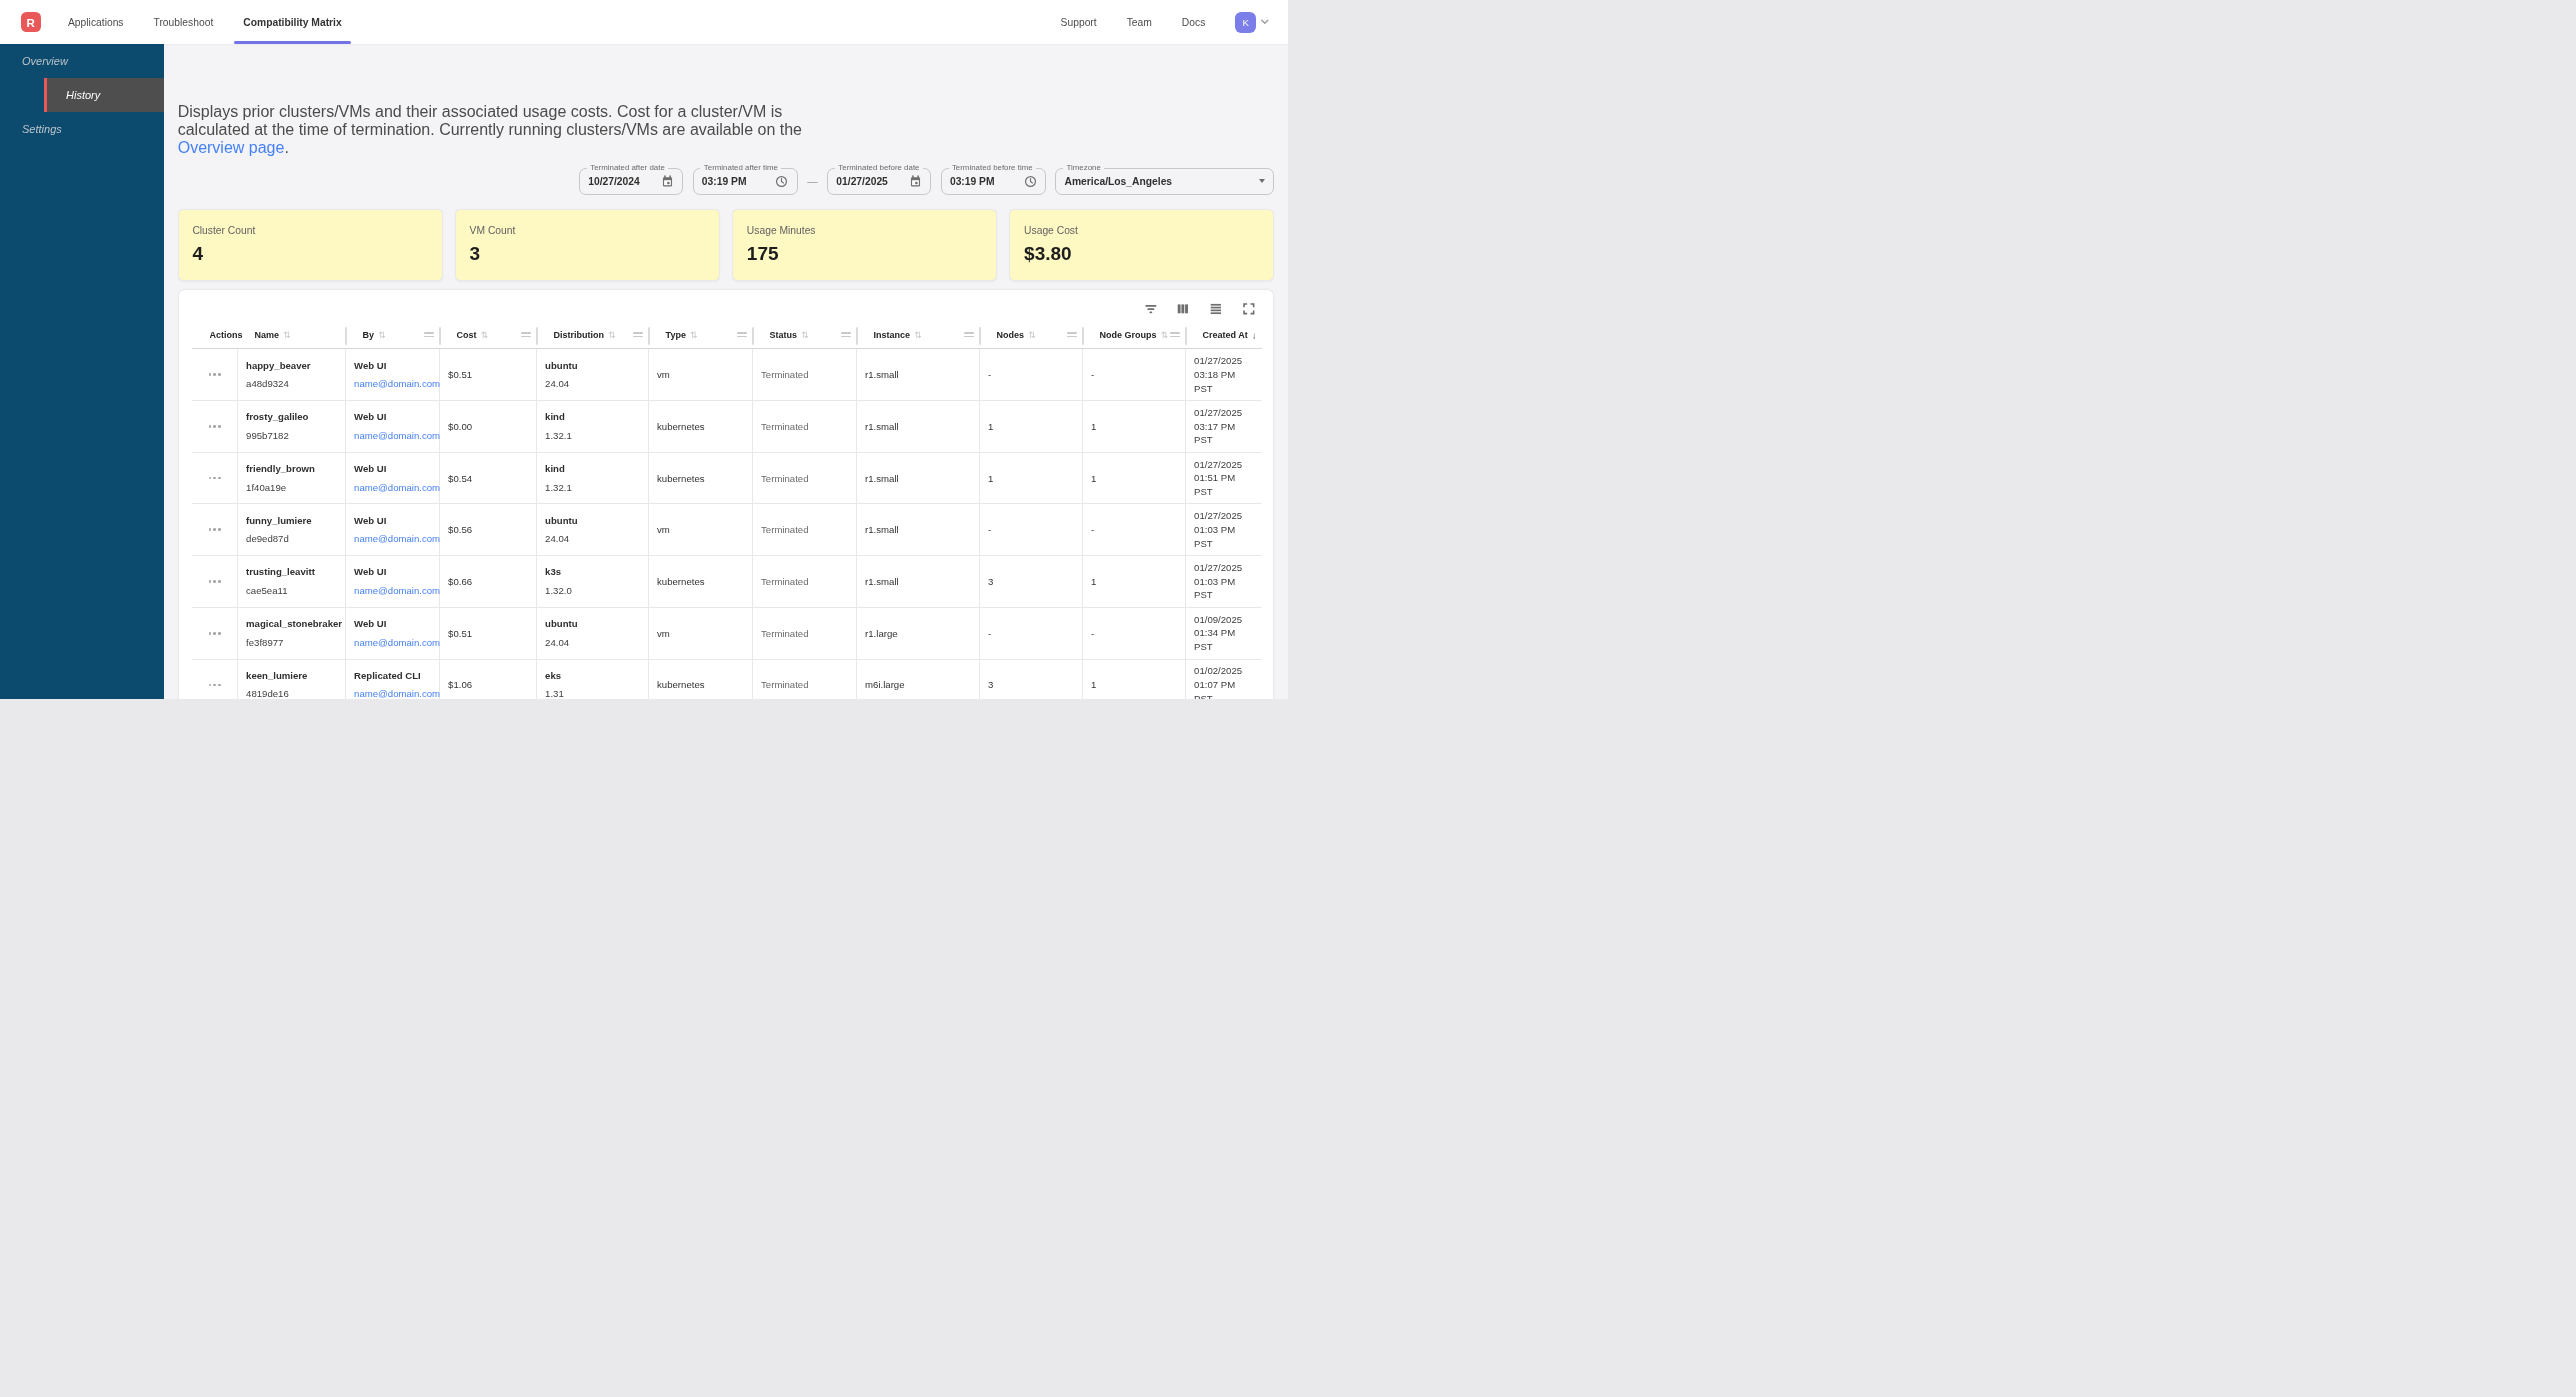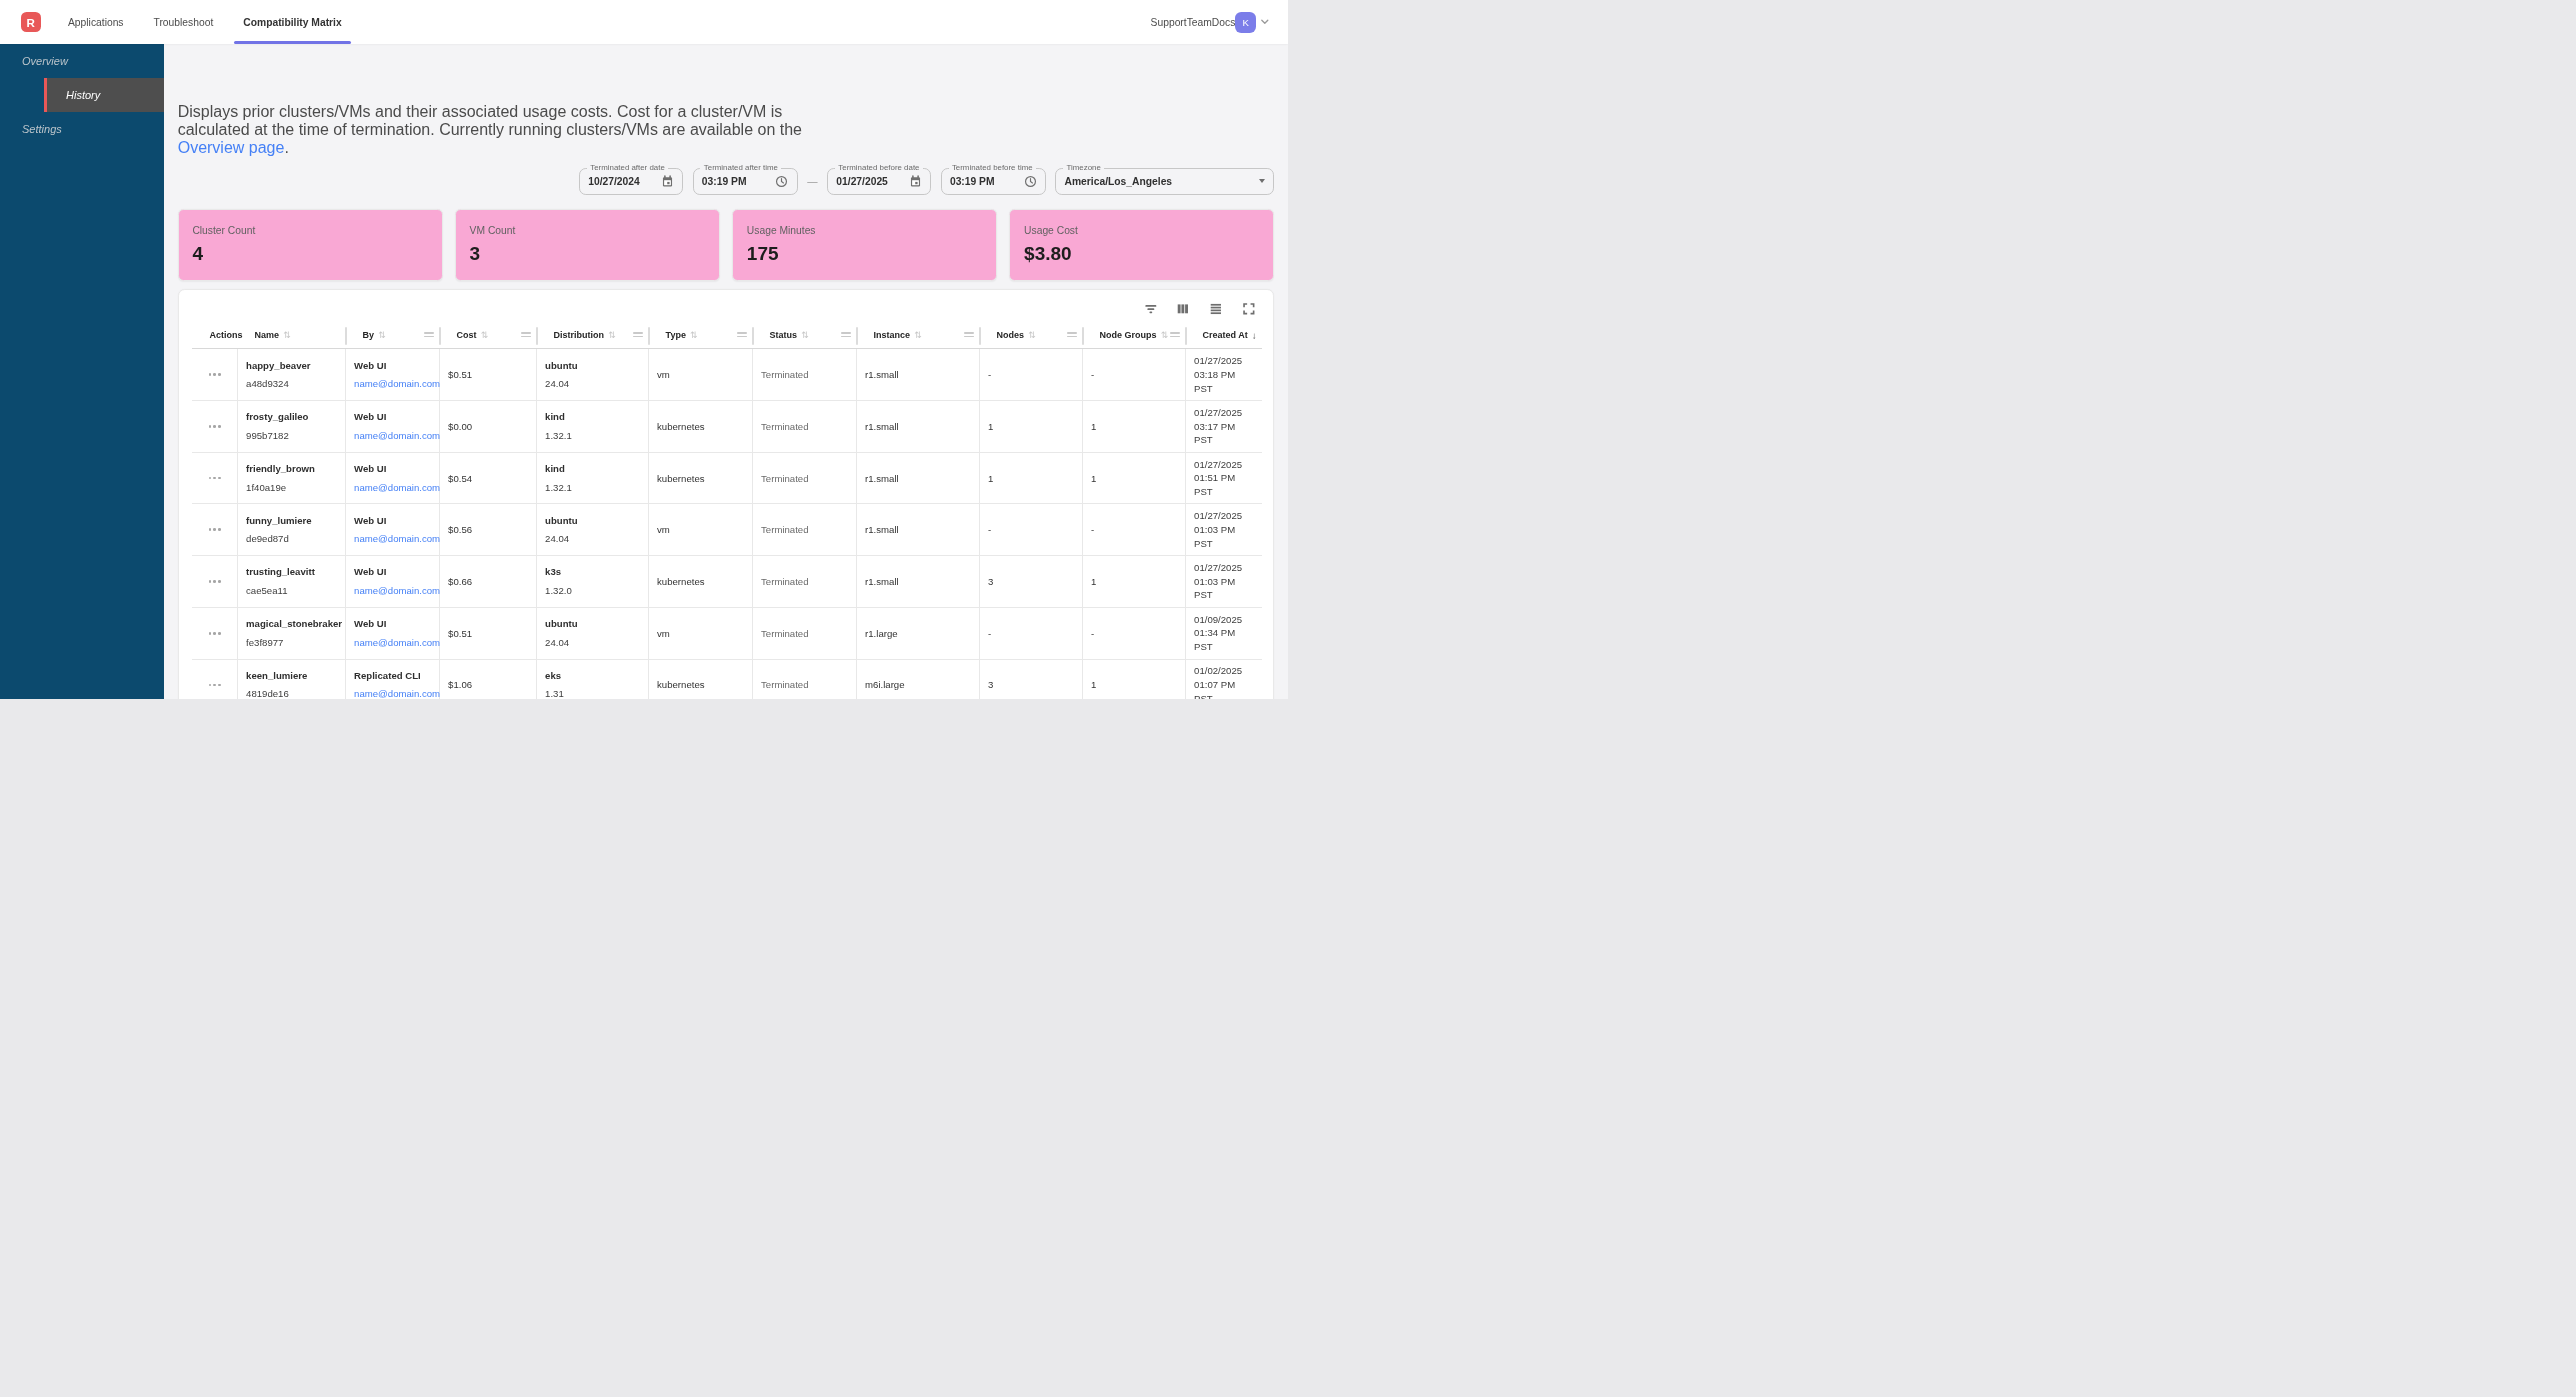--- a/index.html
+++ b/index.html
@@ -8,21 +8,21 @@
   .app { width:1288px; height:699px; background:#f4f4f6; position:relative; overflow:hidden; }
 
   
   .nav { height:44px; background:#ffffff; display:flex; align-items:stretch; box-shadow:0 0.7px 2.1px rgba(0,0,0,.08); position:relative; z-index:5; }
   .nav-left { display:flex; align-items:center; padding-left:20.5px; gap:27px; }
   .logo { width:20.5px; height:20.5px; border-radius:5.5px; background:#e85858; color:#fff; font-weight:bold; font-size:11.6px; display:flex; align-items:center; justify-content:center; }
   .tabs { display:flex; align-items:stretch; gap:30px; height:44px; }
   .tab { display:flex; align-items:center; font-size:10.3px; color:#4c4c4c; position:relative; cursor:pointer; }
   .tab.active { color:#333; font-weight:bold; }
   .tab.active::after { content:""; position:absolute; left:-9.6px; right:-9.6px; bottom:0; height:3.4px; background:#7173e6; border-radius:2.1px; }
-  .nav-right { margin-left:auto; display:flex; align-items:center; padding-right:18px; }
+  .nav-right { margin-left:auto; display:flex; align-items:center; gap:30px; padding-right:18px; }
   .nav-link { font-size:10.3px; color:#4c4c4c; cursor:pointer; }
   .avatar-wrap { display:flex; align-items:center; gap:4.1px; cursor:pointer; }
   .avatar { width:21px; height:21px; border-radius:6.2px; background:#7b7de9; color:#fff; font-size:9.6px; display:flex; align-items:center; justify-content:center; }
   .chev { width:9.6px; height:9.6px; }
 
   
   .shell { display:flex; height:655px; }
   .sidebar { width:164px; background:#0c4a6e; flex:none;font-style:italic; }
   .side-item { height:34px; display:flex; align-items:center; padding-left:22px; font-size:11px; color:#bcc5cb; cursor:pointer; position:relative; }
   .side-item.active { background:#4e4e4e; color:#ffffff;margin-left:44px; }
@@ -38,21 +38,21 @@
   .field { position:relative; height:27px; border:0.7px solid #c7c7c7; border-radius:6.8px; display:flex; align-items:center; padding:0 8.2px; gap:5.5px; cursor:pointer; }
   .field .flabel { position:absolute; top:-5.5px; left:6.8px; background:#f4f4f6; padding:0 3.4px; font-size:7.9px; color:#6a6a6a; white-space:nowrap; }
   .field .fvalue { font-size:10.3px; color:#303030; flex:1; white-space:nowrap;font-weight:bold; }
   .field svg { flex:none; }
   .f-date { width:104px; } .f-time { width:105px; } .f-tz { width:219px; }
   .dash { color:#9a9a9a; font-size:10.3px; }
   .caret { width:0; height:0; border-left:3.4px solid transparent; border-right:3.4px solid transparent; border-top:4.1px solid #6e6e6e; }
 
   
   .cards { display:flex; gap:12.3px; margin-top:13.7px; }
-  .card { flex:1; height:72px; background:#f9a8d4; border:0.7px solid #e9e9e9; border-radius:5.5px; box-shadow:0 0.7px 1.4px rgba(0,0,0,.05); padding:15px 13.7px; }
+  .card { flex:1; height:72px; background:#fef9c3; border:0.7px solid #e9e9e9; border-radius:5.5px; box-shadow:0 0.7px 1.4px rgba(0,0,0,.05); padding:15px 13.7px; }
   .card .clabel { font-size:10.3px; color:#616161; }
   .card .cvalue { font-size:19px; font-weight:bold; color:#1d1d1d; margin-top:6.8px; }
 
   
   .table-card { margin-top:8.2px; background:#fff; border:0.7px solid #e9e9e9; border-radius:6.8px; box-shadow:0 0.7px 1.4px rgba(0,0,0,.05); padding:8.2px 13.7px 4.1px; }
   .toolbar { display:flex; justify-content:flex-end; gap:19px; height:20.5px; align-items:center; padding-right:4.1px; }
   .tbtn { cursor:pointer; display:flex; align-items:center; }
 
   table { border-collapse:collapse; table-layout:fixed; width:1069px; margin-top:2.7px; }
   th { height:27px; text-align:left; font-size:9px; font-weight:bold; color:#262626; position:relative; border-bottom:0.7px solid #d8d8d8; padding:0 6.8px 0 8.2px; white-space:nowrap; }

